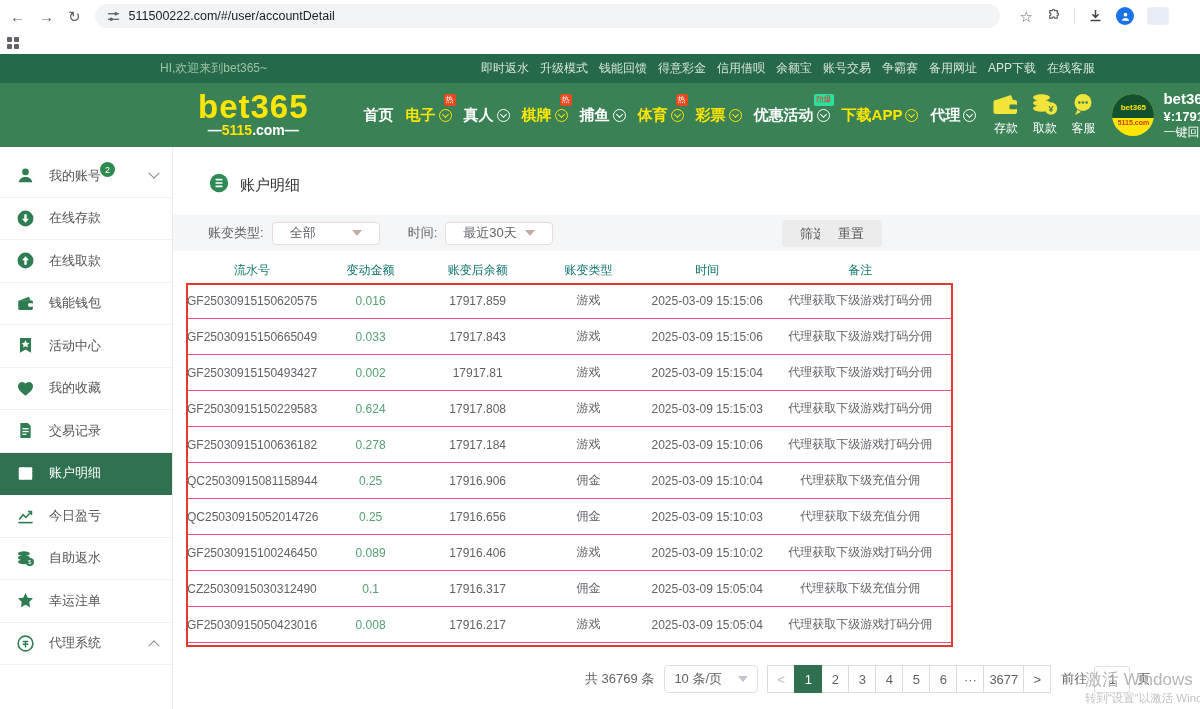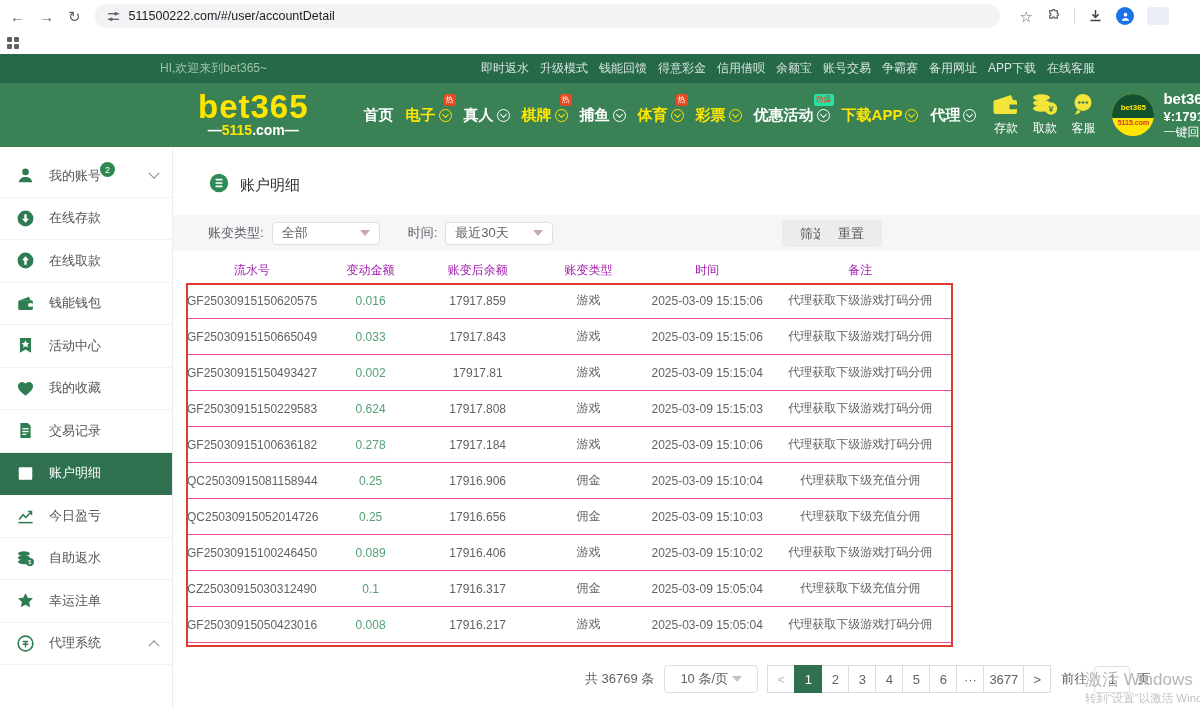--- a/index.html
+++ b/index.html
@@ -70,38 +70,38 @@
   .num-badge { position:absolute; left:100px; top:7px; width:15px; height:15px; border-radius:50%; background:#2e8b50; color:#fff; font-size:9px; display:flex; align-items:center; justify-content:center; }
   .chev { margin-left:auto; width:8px; height:8px; border-right:1.5px solid #8a8a8a; border-bottom:1.5px solid #8a8a8a; }
   .chev.down { transform:rotate(45deg) translate(-2px,-2px); }
   .chev.up { transform:rotate(225deg) translate(-2px,-2px); }
 
   .content { flex:1; position:relative; background:#fff; }
   .page-title { display:flex; align-items:center; gap:10px; margin:26px 0 0 35px; height:24px; }
   .page-title-text { font-size:15px; color:#333; }
   .filter-band { margin-top:18px; height:36px; background:#f5f6f7; display:flex; align-items:center; padding-left:35px; font-size:13px; color:#606266; position:relative; }
   .flabel { margin-right:8px; }
-  .fselect { width:108px; height:23px; background:#fff; border:1px solid #e6dcdc; border-radius:4px; display:flex; align-items:center; justify-content:space-between; padding:0 9px; margin-right:28px; cursor:pointer; }
+  .fselect { width:108px; height:23px; background:#fff; border:1px solid #e6dcdc; border-radius:4px; display:flex; align-items:center; justify-content:space-between; padding:0 17px; margin-right:28px; cursor:pointer; }
   .fcaret { width:0; height:0; border-left:5px solid transparent; border-right:5px solid transparent; border-top:6px solid #c7a9a9; }
   .fbtn { position:absolute; top:5px; width:62px; height:27px; background:#ececec; border:none; border-radius:3px; font-size:13px; color:#555; cursor:pointer; font-family:inherit; }
   .fbtn.filter { left:609px; }
   .fbtn.reset { left:647px; }
 
   
   .table { margin:6px 0 0 14px; width:765px; font-size:12px; color:#606266; }
   .thead, .trow { display:grid; grid-template-columns:17% 14% 14% 15% 16% 24%; align-items:center; text-align:center; }
-  .thead { height:26px; color:#a21caf; }
+  .thead { height:26px; color:#0f766e; }
   .tbody { position:relative; }
   .trow { height:36px; border-bottom:1px solid #ec4899; background:#fff; }
   .td.amount { color:#55a075; }
   .red-box { position:absolute; left:-1px; right:-1px; top:0; bottom:-4px; border:2px solid #e23a2c; pointer-events:none; z-index:2; }
 
   
   .pager { margin:22px 0 0 412px; display:flex; align-items:center; gap:10px; font-size:13px; color:#606266; }
-  .psize { width:94px; height:28px; border:1px solid #dcdfe6; border-radius:4px; background:#fff; display:flex; align-items:center; justify-content:space-between; padding:0 15px; cursor:pointer; }
+  .psize { width:94px; height:28px; border:1px solid #dcdfe6; border-radius:4px; background:#fff; display:flex; align-items:center; justify-content:space-between; padding:0 9px; cursor:pointer; }
   .pages { display:flex; }
   .pg { min-width:28px; height:28px; border:1px solid #d9dce2; background:#fff; display:flex; align-items:center; justify-content:center; margin-left:-1px; cursor:pointer; padding:0 5px; color:#606266; }
   .pg.active { background:#2e7050; color:#fff; border-color:#2e7050; position:relative; z-index:1; }
   .pg.arrow { color:#b9bcc2; }
   .goto { display:flex; align-items:center; gap:7px; }
   .goto input { width:36px; height:27px; border:1px solid #dcdfe6; border-radius:3px; text-align:center; font-size:13px; color:#606266; font-family:inherit; }
 
   
   .watermark { position:absolute; left:1085px; top:668px; color:#b5b5b5; }
   .wm1 { font-size:17px; }

